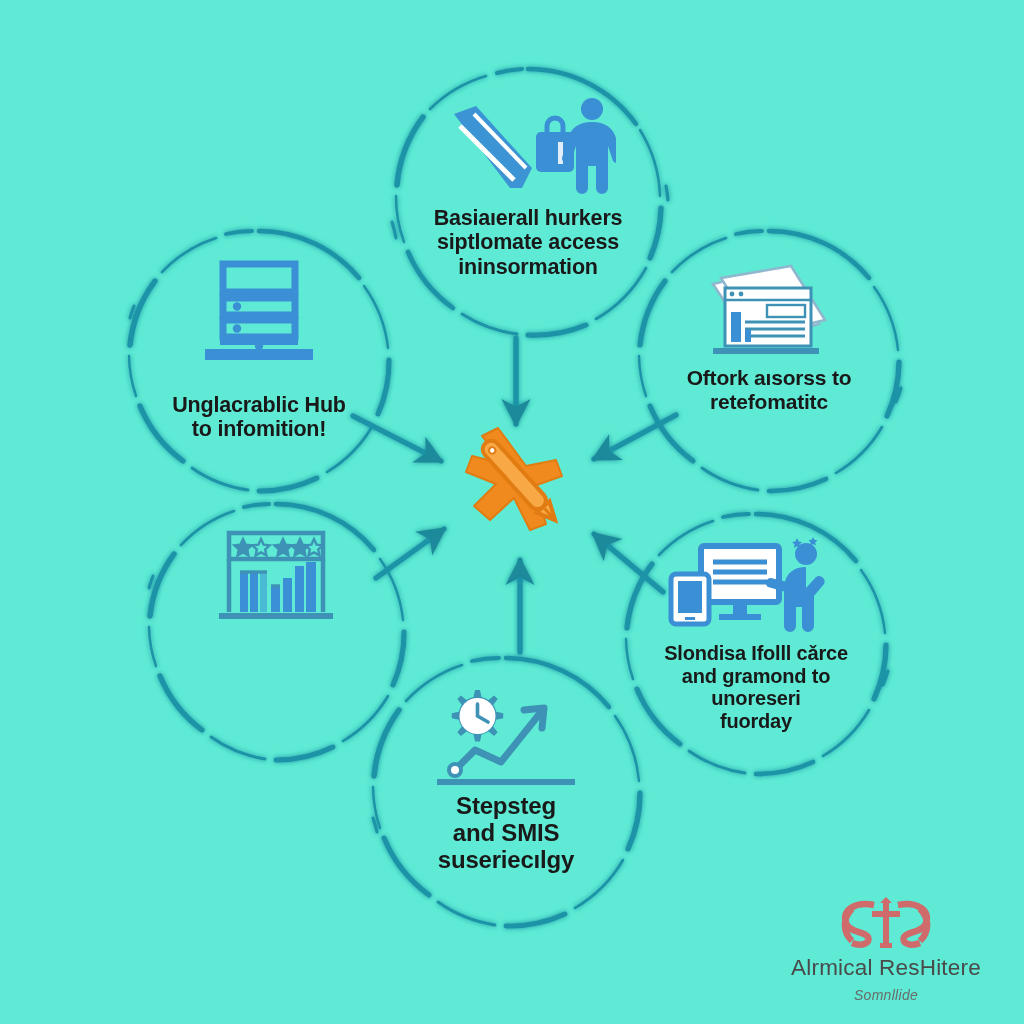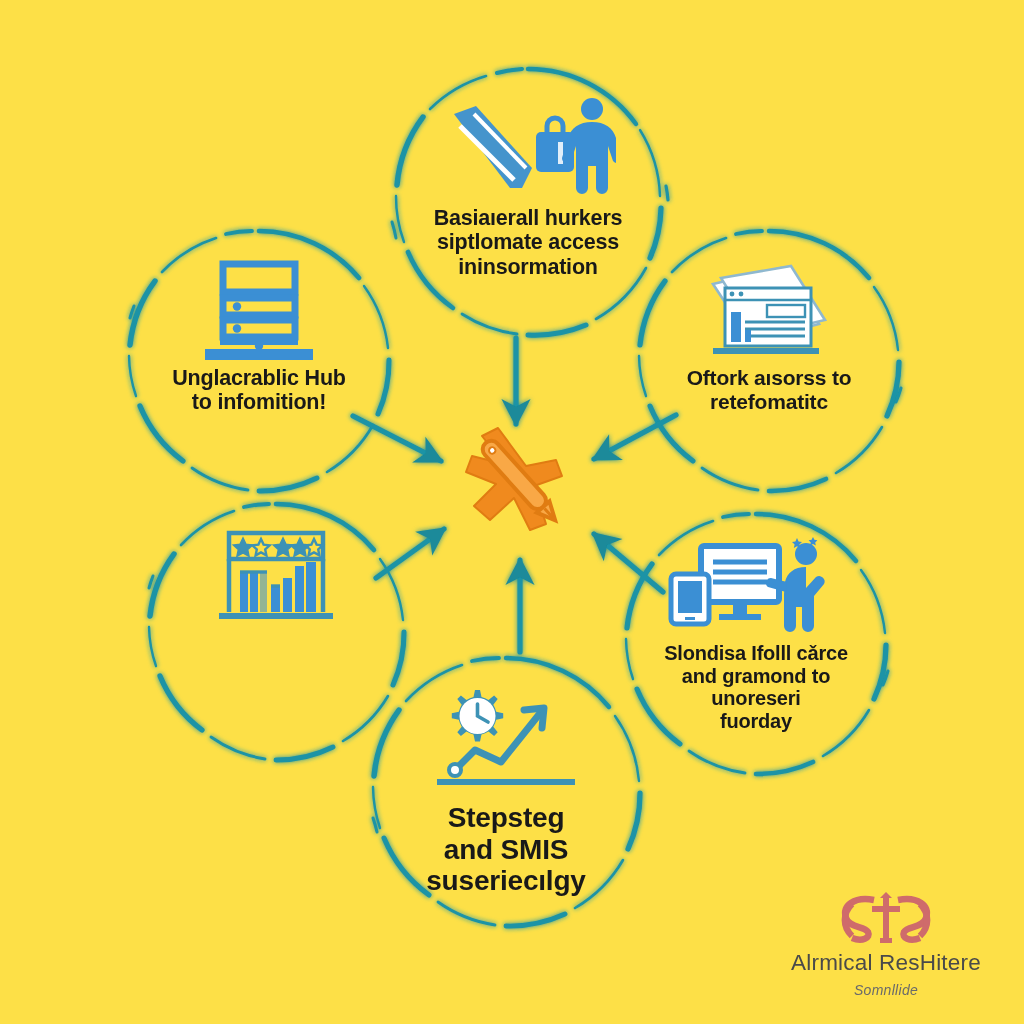--- a/index.html
+++ b/index.html
@@ -8,21 +8,21 @@
     padding: 0;
     background: #ffffff;
   }
   body {
     font-family: "Liberation Sans", sans-serif;
   }
   #canvas {
     position: relative;
     width: 1024px;
     height: 1024px;
-    background: #fde047;
+    background: #5eead4;
     overflow: hidden;
   }
   #vector-layer {
     position: absolute;
     left: 0;
     top: 0;
     width: 1024px;
     height: 1024px;
   }
 
@@ -55,21 +55,21 @@
   #node-top {
     left: 396px; top: 70px; width: 264px; height: 264px;
   }
   #node-top .node-icon { height: 104px; margin-top: 22px; }
   #node-top .node-label { font-size: 21.5px; margin-top: 10px; }
 
   #node-topleft {
     left: 130px; top: 232px; width: 258px; height: 258px;
   }
   #node-topleft .node-icon { height: 110px; margin-top: 24px; }
-  #node-topleft .node-label { font-size: 21.5px; margin-top: 0; }
+  #node-topleft .node-label { font-size: 21.5px; margin-top: 27px; }
 
   #node-topright {
     left: 640px; top: 232px; width: 258px; height: 258px;
   }
   #node-topright .node-icon { height: 104px; margin-top: 30px; }
   #node-topright .node-label { font-size: 21px; margin-top: 0; }
 
   #node-bottomleft {
     left: 148px; top: 504px; width: 256px; height: 256px;
   }
@@ -79,36 +79,36 @@
   #node-bottomright {
     left: 626px; top: 514px; width: 260px; height: 260px;
   }
   #node-bottomright .node-icon { height: 98px; margin-top: 22px; }
   #node-bottomright .node-label { font-size: 20px; margin-top: 8px; }
 
   #node-bottom {
     left: 372px; top: 658px; width: 268px; height: 268px;
   }
   #node-bottom .node-icon { height: 108px; margin-top: 26px; }
-  #node-bottom .node-label { font-size: 28px; margin-top: 10px; }
+  #node-bottom .node-label { font-size: 24px; }
 
   
   #center-hub {
     position: absolute;
     left: 452px; top: 414px;
     width: 136px; height: 136px;
   }
 
   
   #logo {
     position: absolute;
     left: 760px; top: 892px;
     width: 252px; height: 116px;
     display: flex; flex-direction: column;
-    align-items: center; justify-content: flex-start;
+    align-items: center; justify-content: center;
   }
   #logo-mark { width: 104px; height: 54px; }
   #logo-name {
     font-size: 22.5px;
     color: #4a4a4a;
     letter-spacing: 0.2px;
     margin-top: 4px;
     white-space: nowrap;
   }
   #logo-tagline {

